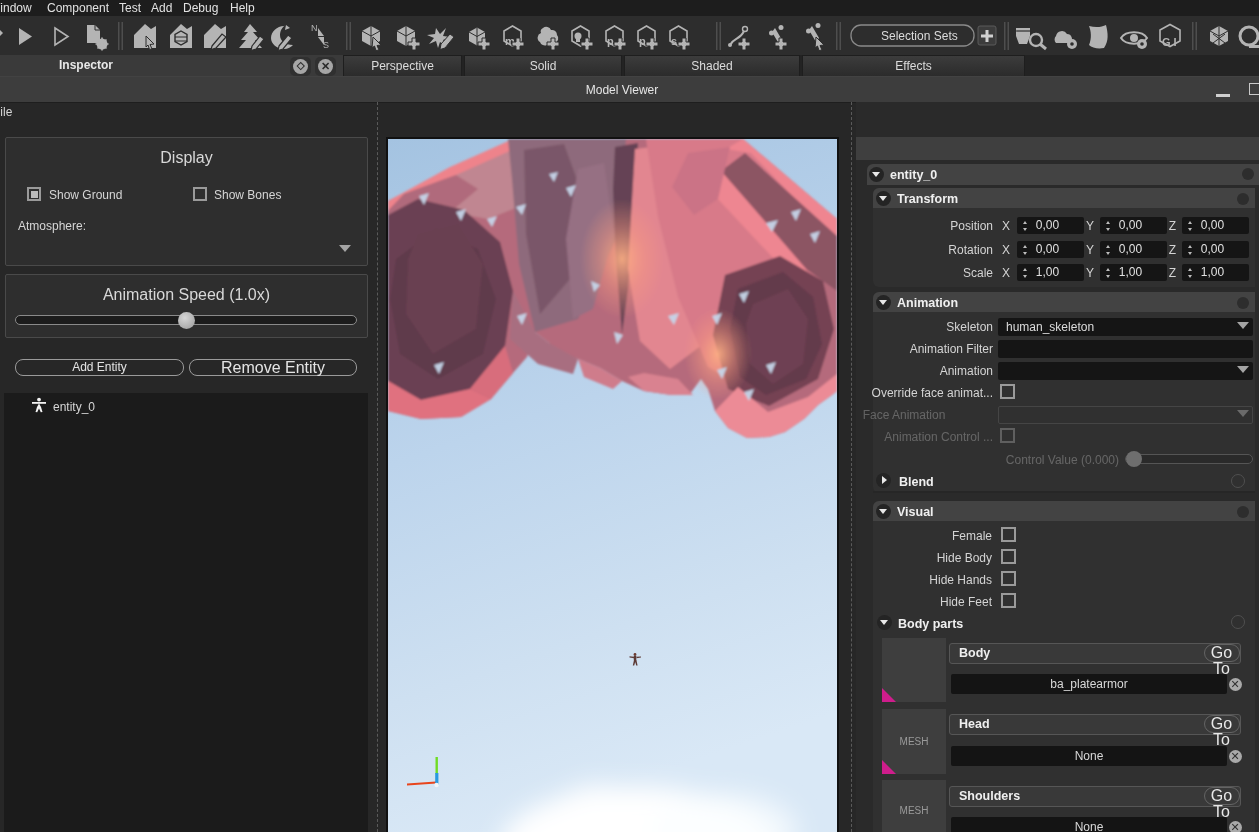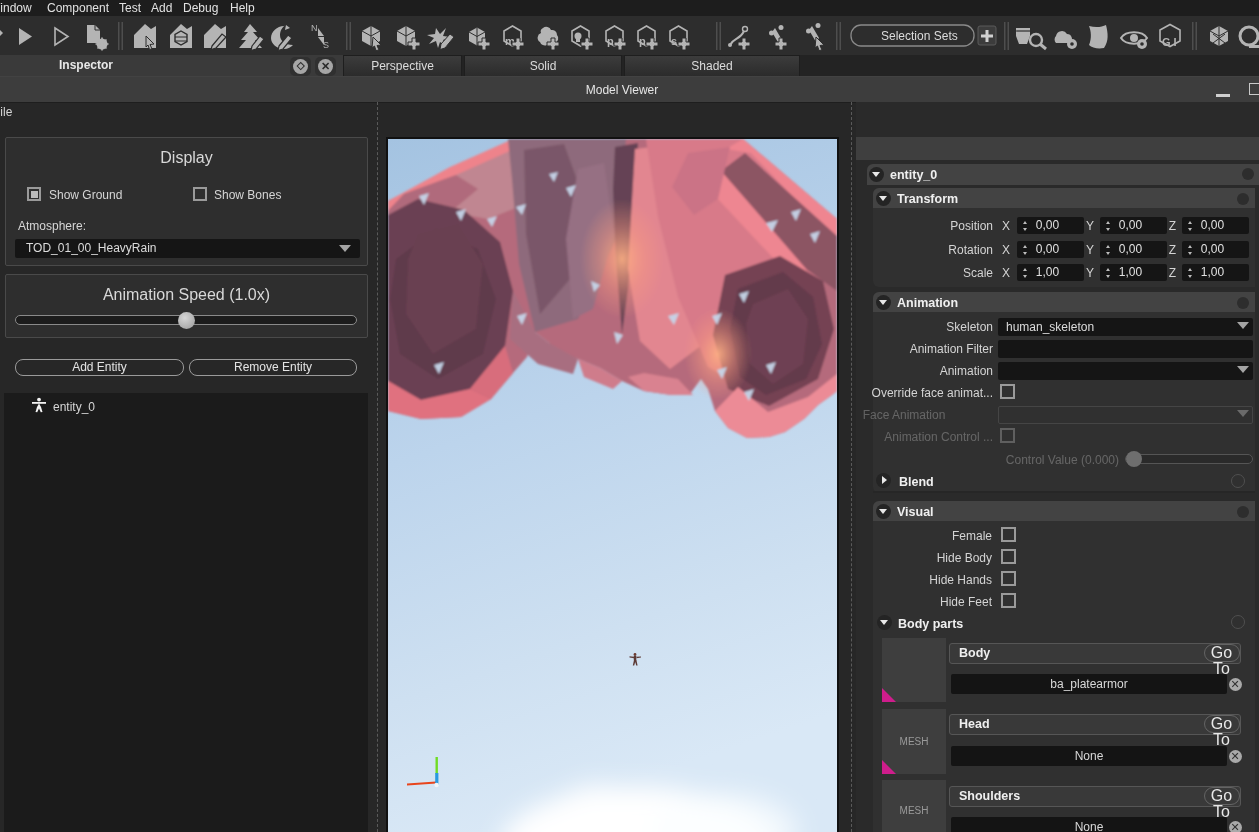--- a/index.html
+++ b/index.html
@@ -160,20 +160,21 @@
 <div class="abs" style="left:0;top:55px;width:345px;height:23px;background:#3a3a3a;"></div>
 <div class="abs" style="left:0;top:58px;width:172px;text-align:center;color:#e8e8e8;font-size:12px;font-weight:bold;">Inspector</div>
 <div class="abs" style="left:290px;top:56.5px;width:21px;height:19px;border-radius:5px;background:#303030;"></div>
 <div class="abs" style="left:293px;top:58.5px;width:15px;height:15px;border-radius:50%;background:#a6a6a6;"></div>
 <div class="abs" style="left:297.5px;top:63px;width:5.5px;height:5.5px;border:1.6px solid #2c2c2c;transform:rotate(45deg);"></div>
 <div class="abs" style="left:315px;top:56.5px;width:21px;height:19px;border-radius:5px;background:#303030;"></div>
 <div class="abs" style="left:318px;top:58.5px;width:15px;height:15px;border-radius:50%;background:#a6a6a6;color:#2c2c2c;font-size:11px;font-weight:bold;text-align:center;line-height:15px;">✕</div>
 <div class="tab" style="left:343px;width:119px;">Perspective</div>
 <div class="tab" style="left:464px;width:158px;">Solid</div>
 <div class="tab" style="left:624px;width:176px;">Shaded</div>
+<div class="tab" style="left:802px;width:223px;">Effects</div>
 
 <div class="abs" style="left:0;top:76px;width:1259px;height:1px;background:#424242;"></div>
 
 <div class="abs" style="left:0;top:77px;width:1259px;height:25px;background:#3d3d3d;"></div>
 <div class="abs" style="left:0;top:83px;width:1188px;text-align:center;color:#e6e6e6;font-size:12px;margin-left:28px;">Model Viewer</div>
 <div class="abs" style="left:1216px;top:94px;width:14px;height:3px;background:#cfcfcf;"></div>
 <div class="abs" style="left:1249px;top:83px;width:13px;height:12px;border:1.5px solid #c9c9c9;"></div>
 
 <div class="abs" style="left:0;top:102px;width:1259px;height:1px;background:#1e1e1e;"></div>
 <div class="abs" style="left:0;top:103px;width:1259px;height:729px;background:#272727;"></div>
@@ -183,30 +184,29 @@
 <div class="abs" style="left:851px;top:102px;width:0;height:730px;border-left:1px dashed #5a5a5a;"></div>
 
 <div class="abs" style="left:5px;top:137px;width:363px;height:129px;background:#2e2e2e;border:1px solid #4a4a4a;border-radius:2px;"></div>
 <div class="abs" style="left:5px;top:149px;width:363px;text-align:center;color:#d8d8d8;font-size:16px;">Display</div>
 <div class="cb" style="left:27px;top:187px;"></div>
 <div class="abs" style="left:30.5px;top:190.5px;width:7px;height:7px;background:#bbbbbb;"></div>
 <div class="abs lbl" style="left:49px;top:188px;">Show Ground</div>
 <div class="cb" style="left:193px;top:187px;"></div>
 <div class="abs lbl" style="left:214px;top:188px;">Show Bones</div>
 <div class="abs lbl" style="left:18px;top:219px;">Atmosphere:</div>
-<div class="field" style="left:15px;top:239px;width:345px;height:19px;line-height:19px;padding-left:11px;">TOD_01_00_HeavyRain</div>
 <div class="ddarrow" style="left:339px;top:245px;"></div>
 
 <div class="abs" style="left:5px;top:274px;width:363px;height:64px;background:#2e2e2e;border:1px solid #4a4a4a;border-radius:2px;"></div>
 <div class="abs" style="left:5px;top:286px;width:363px;text-align:center;color:#d8d8d8;font-size:16px;">Animation Speed (1.0x)</div>
 <div class="abs" style="left:15px;top:315px;width:342px;height:10px;background:#1c1c1c;border:1px solid #8a8a8a;border-radius:5px;"></div>
 <div class="abs" style="left:178px;top:312px;width:17px;height:17px;border-radius:50%;background:radial-gradient(circle at 40% 35%,#d6d6d6,#9a9a9a);"></div>
 
 <div class="abs" style="left:15px;top:359px;width:169px;height:17px;border:1px solid #9a9a9a;border-radius:8px;color:#e4e4e4;font-size:12px;text-align:center;line-height:15px;">Add Entity</div>
-<div class="abs" style="left:189px;top:359px;width:168px;height:17px;border:1px solid #9a9a9a;border-radius:8px;color:#e4e4e4;font-size:12px;text-align:center;line-height:15px;">Remove Entity</div>
+<div class="abs" style="left:189px;top:359px;width:168px;height:17px;border:1px solid #9a9a9a;border-radius:8px;color:#e4e4e4;font-size:16px;text-align:center;line-height:15px;">Remove Entity</div>
 
 <div class="abs" style="left:4px;top:393px;width:364px;height:439px;background:#1b1b1b;"></div>
 <svg class="abs" style="left:31px;top:397px;" width="16" height="17" viewBox="0 0 16 17">
   <circle cx="8" cy="2.6" r="1.9" fill="#f2f2f2"></circle>
   <rect x="1" y="5" width="14" height="1.8" fill="#f2f2f2"></rect>
   <path d="M8 6.5 L10 10 L11.5 15 L9.8 15.3 L8 11.5 L6.2 15.3 L4.5 15 L6 10 Z" fill="#f2f2f2"></path>
 </svg>
 <div class="abs lbl" style="left:53px;top:400px;">entity_0</div>
 
 <div class="abs" style="left:386px;top:137px;width:453px;height:695px;background:#111;"></div>

